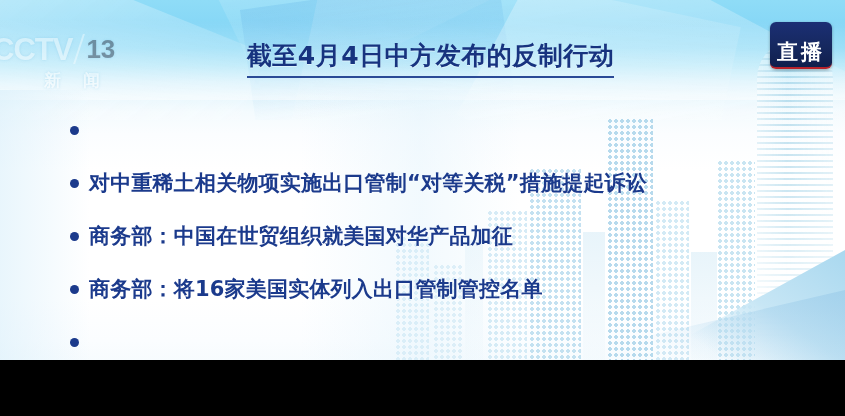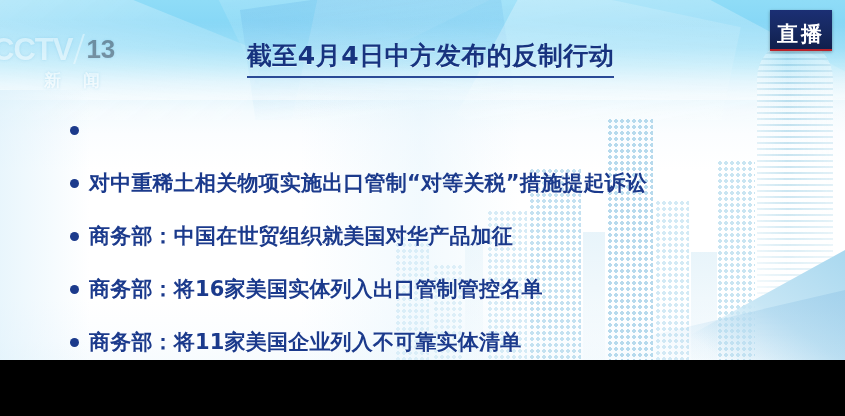--- a/index.html
+++ b/index.html
@@ -198,25 +198,26 @@
     font-weight: 700;
     color: #ffffff;
     text-shadow: 0 0 3px rgba(120,190,225,.9);
     line-height: 1;
   }
 
   
   .live-badge {
     position: absolute;
     right: 13px;
-    top: 10px;
-    padding: 14px 7px 4px 7px;
+    top: 22px;
+    padding: 20px 7px 4px 7px;
     background: linear-gradient(180deg, #1b2f74 0%, #16285f 55%, #101f4c 100%);
     border-bottom: 2px solid #b8222a;
     box-shadow: 0 1px 3px rgba(0,0,0,.35);
+    border-radius: 6px;
   }
   .live-badge-text {
     font-family: "DejaVu Sans", "Liberation Sans", sans-serif;
     font-size: 21px;
     font-weight: 700;
     color: #ffffff;
     letter-spacing: 3px;
     line-height: 1;
     white-space: nowrap;
   }
@@ -338,17 +339,16 @@
     <div class="bullet-item">
       <span class="bullet-dot"></span>
       <span class="bullet-text">商务部：中国在世贸组织就美国对华产品加征</span>
     </div>
     <div class="bullet-item">
       <span class="bullet-dot"></span>
       <span class="bullet-text">商务部：将16家美国实体列入出口管制管控名单</span>
     </div>
     <div class="bullet-item">
       <span class="bullet-dot"></span>
-      <span class="bullet-text">商务部：将11家美国企业列入不可靠实体清单</span>
     </div>
   </div>
 
 </div>
 
 </body></html>

